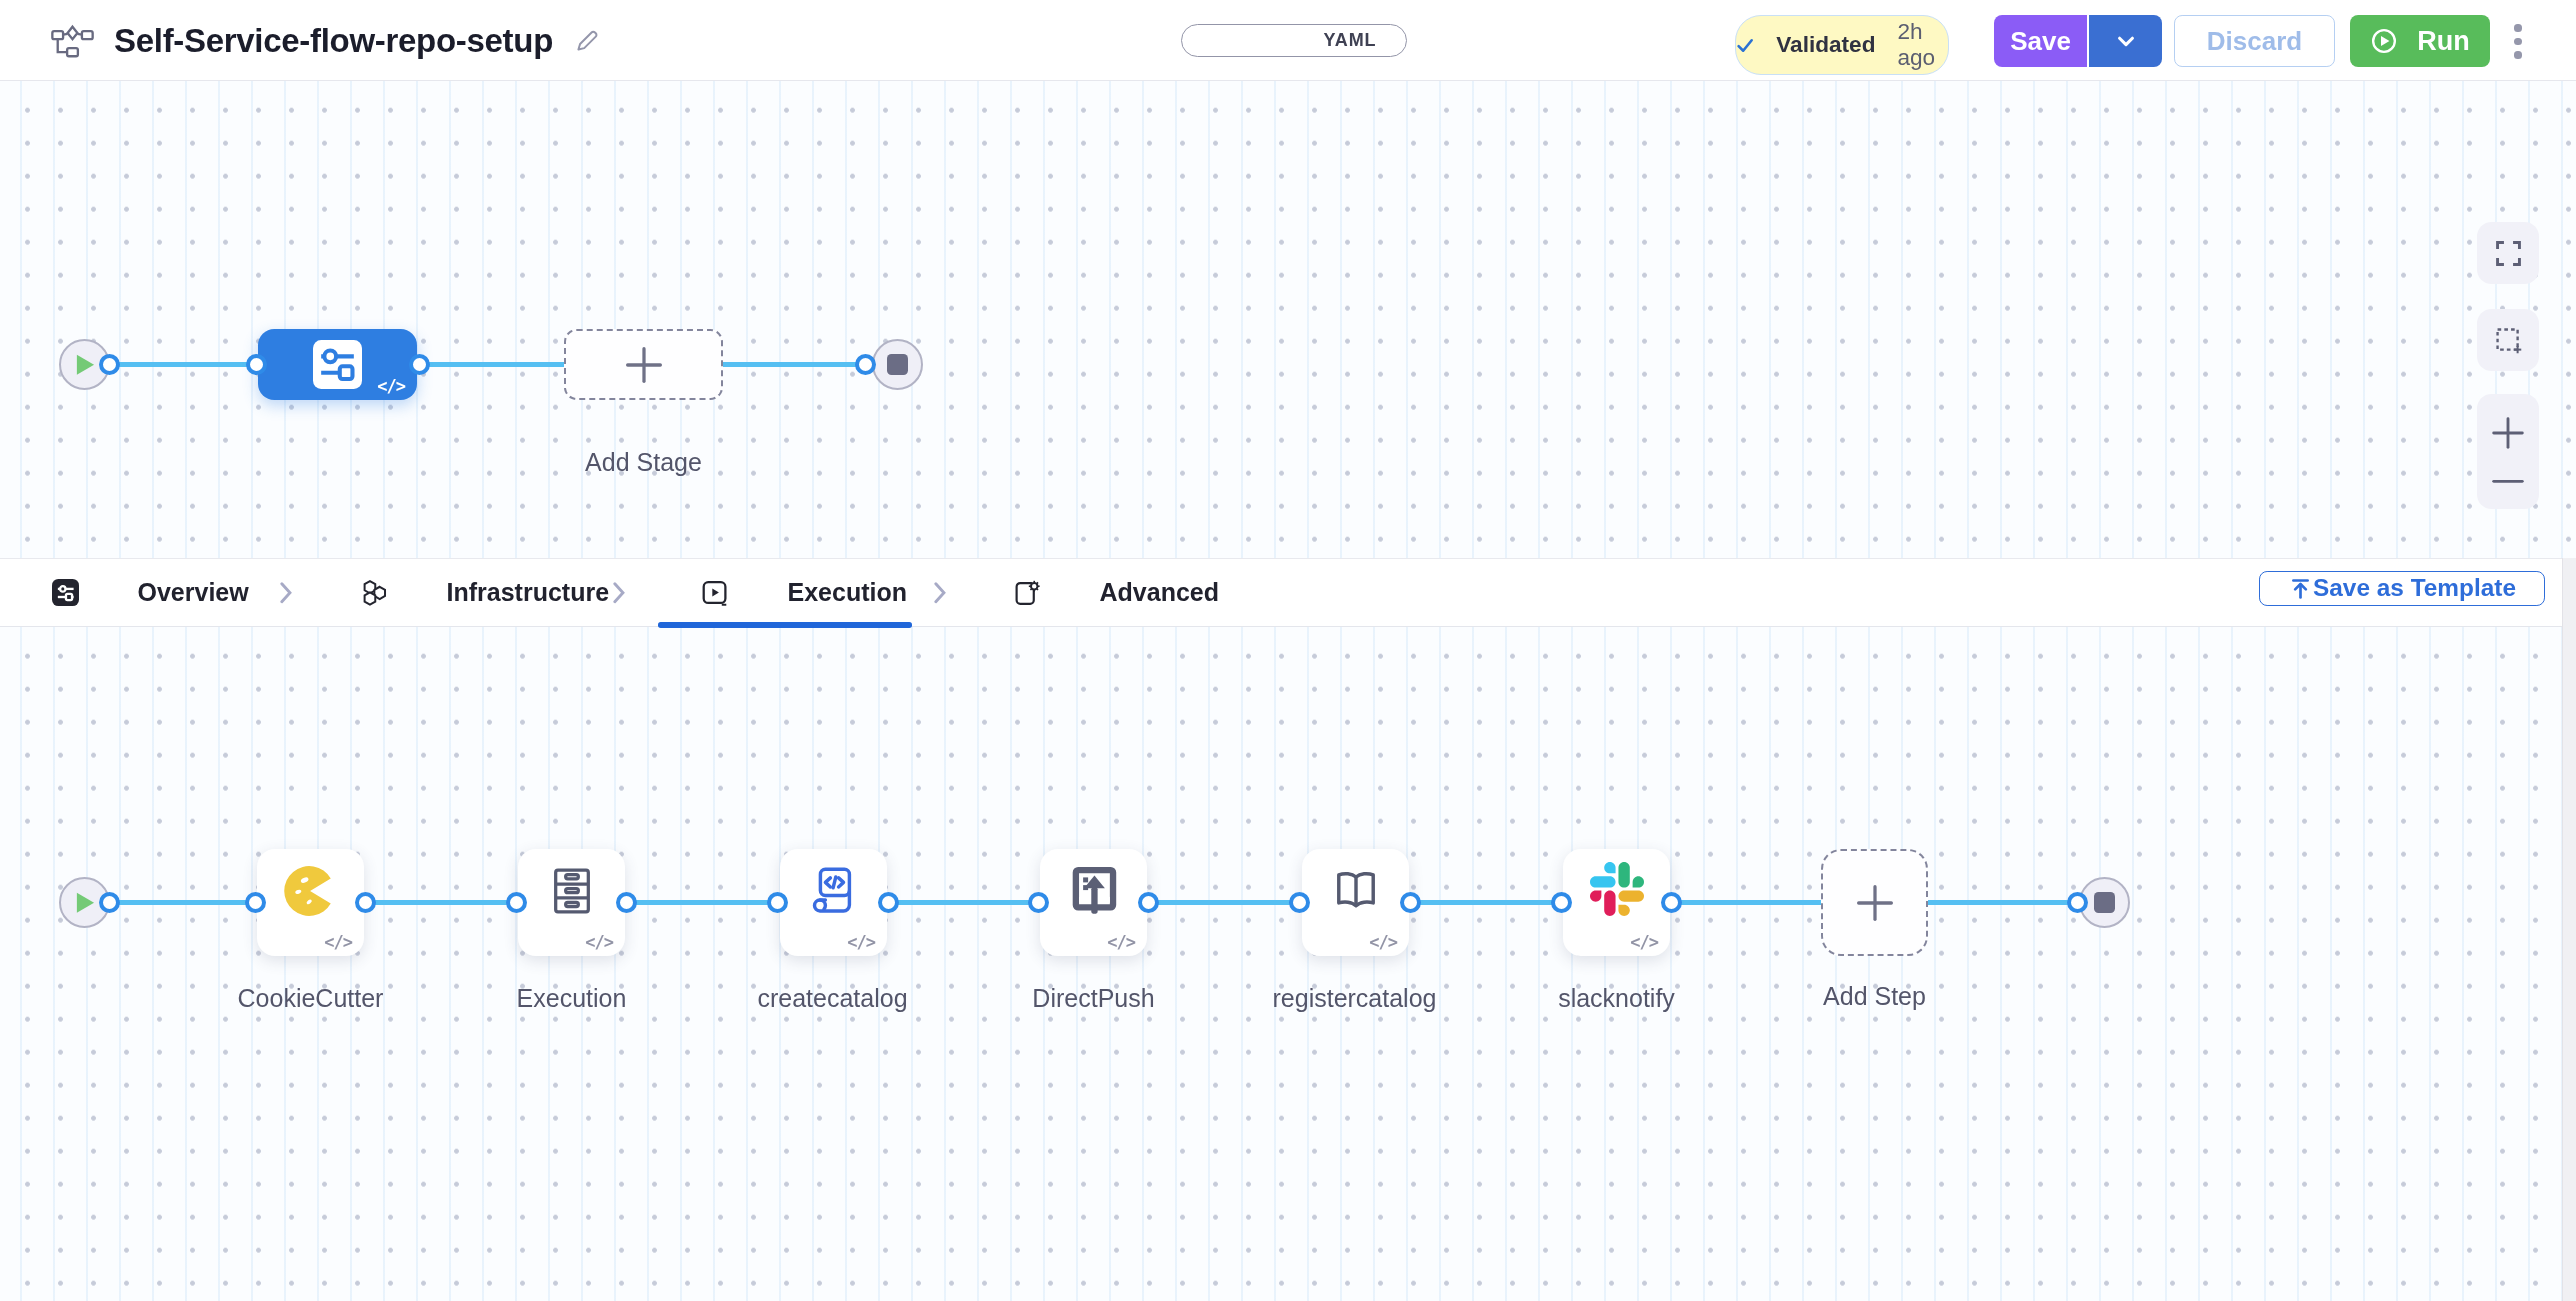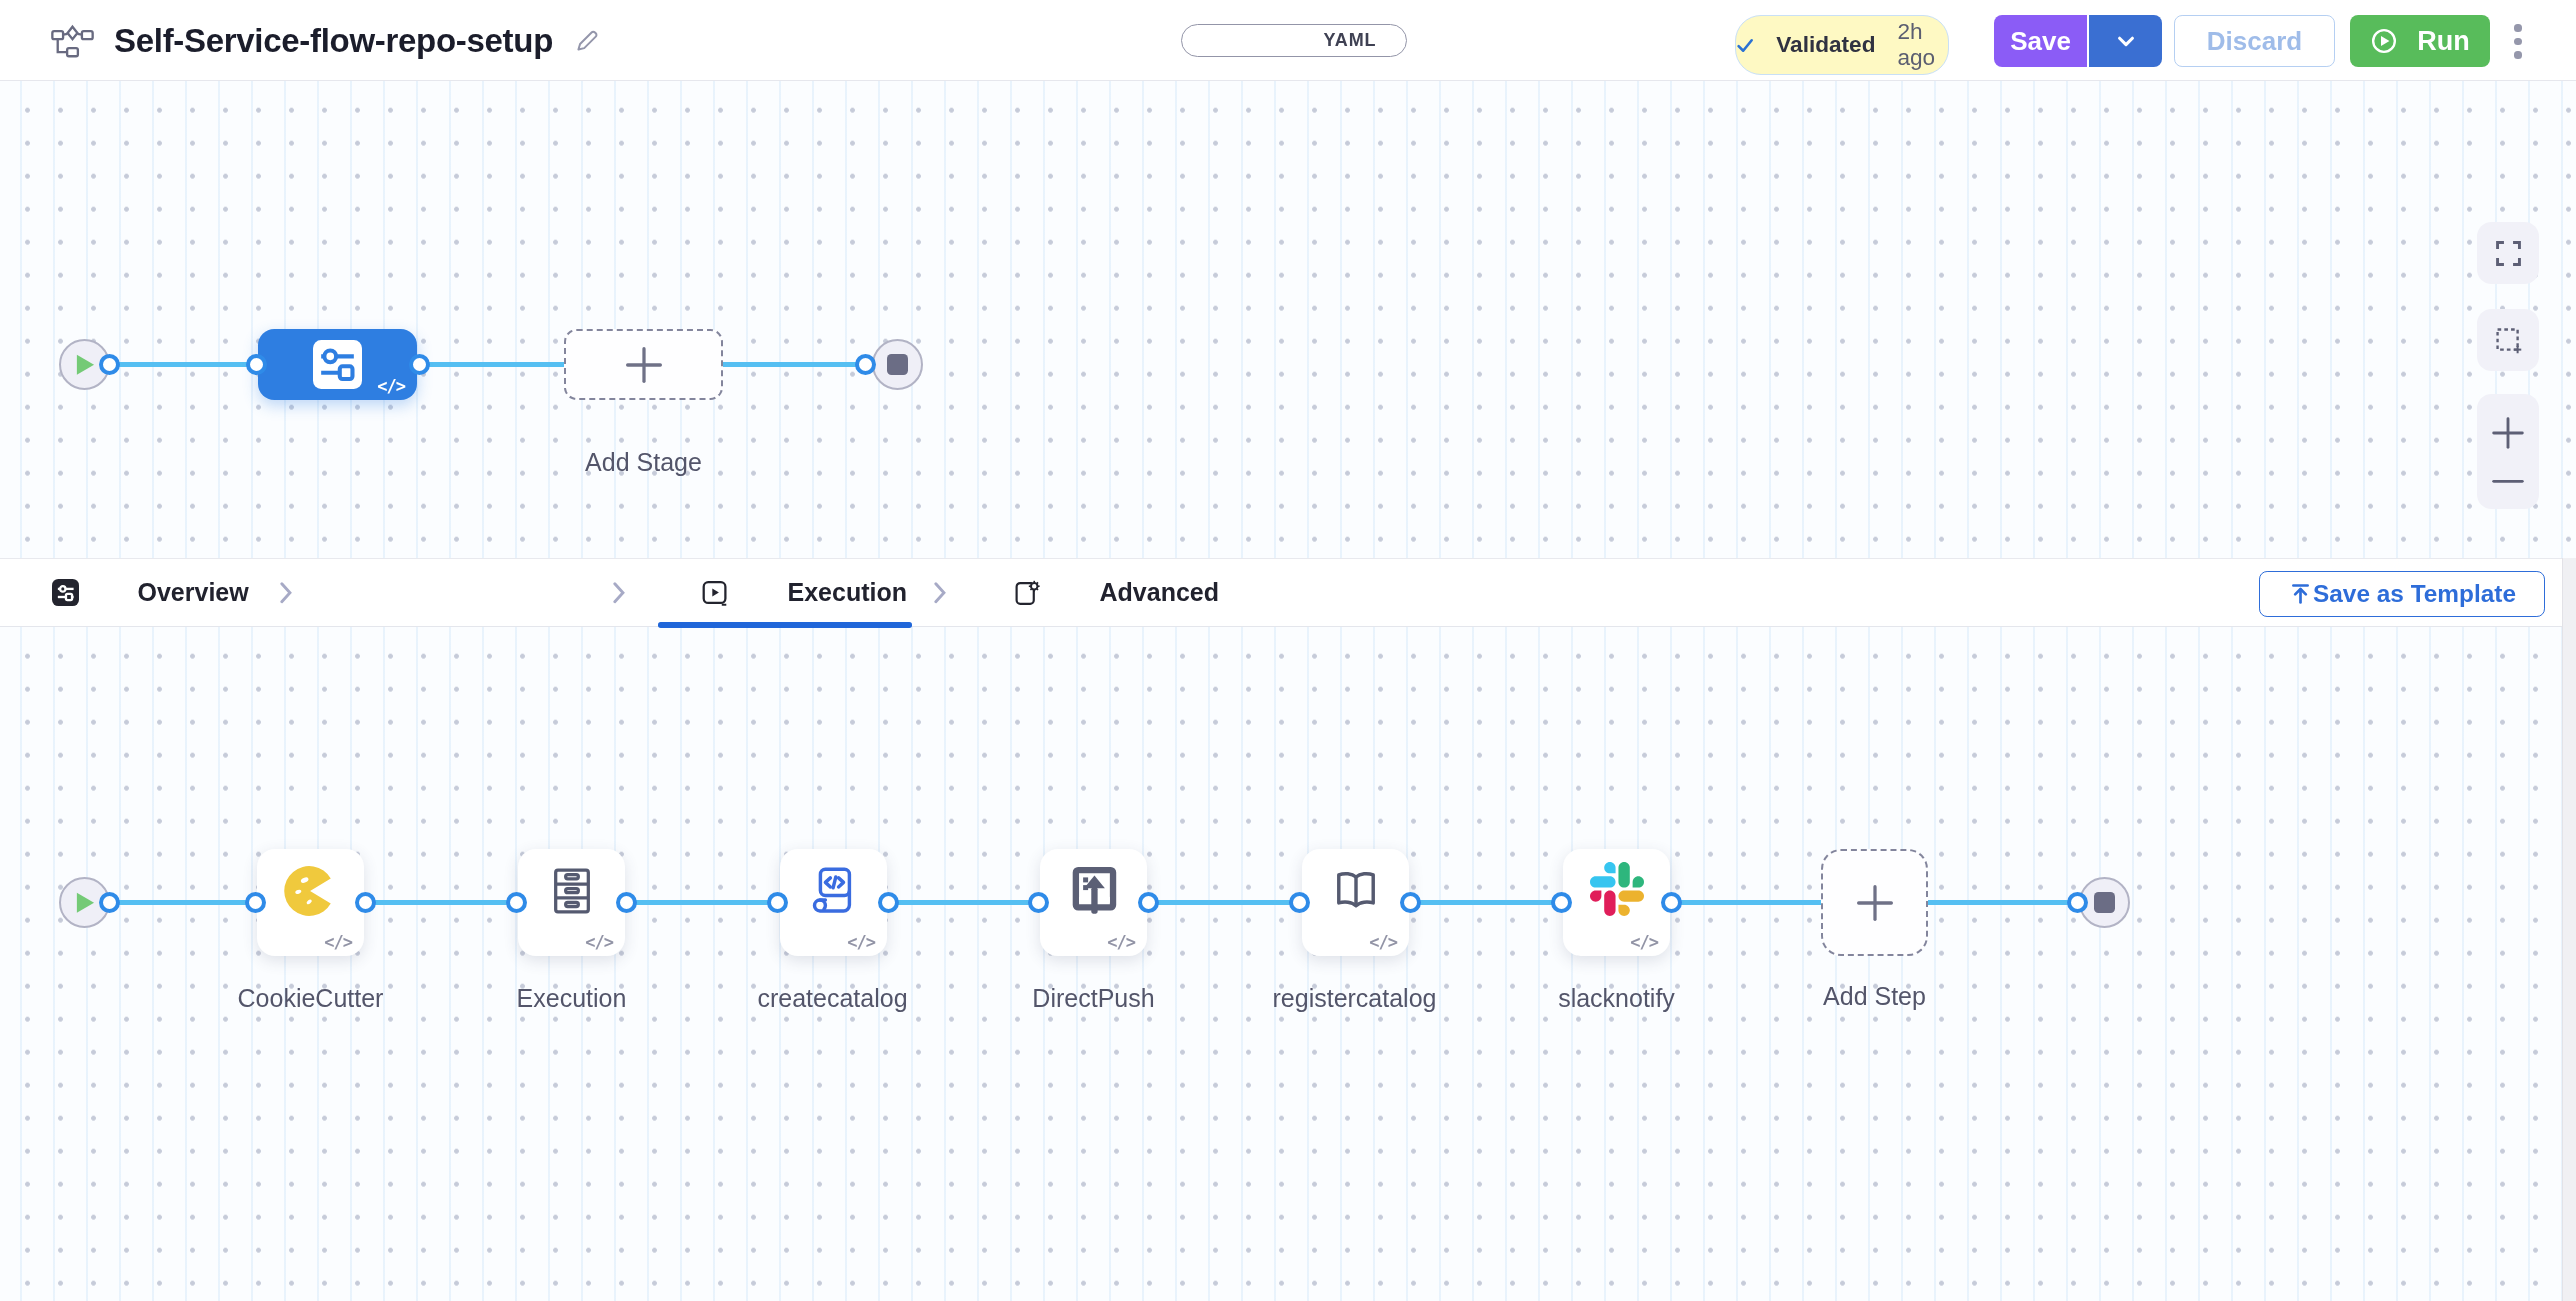--- a/index.html
+++ b/index.html
@@ -78,21 +78,21 @@
   .ctl-zoom { top:313px; height:115px; flex-direction:column; justify-content:space-around; padding:9px 0; }
 
   
   .tabbar { position:absolute; left:0; top:558px; width:2576px; height:69px; background:#fff;
             border-top:0.9px solid #e8e9ee; border-bottom:1.8px solid #e4e6ec; z-index:20; }
   .tab { position:absolute; top:0; height:67px; display:flex; align-items:center; gap:14.5px; cursor:pointer; }
   .tab-label { font-size:25px; font-weight:600; color:#21222e;margin-left:44px; }
   .tab-sep { position:absolute; top:0; height:67px; display:flex; align-items:center; }
   .tab-underline { position:absolute; left:658px; bottom:-1.8px; width:254px; height:5.4px; background:#2066d9;
                    border-radius:2.7px; }
-  .btn-template { position:absolute; left:2259px; top:11.8px; width:286px; height:46px; border:1.8px solid #2e6dd9;
+  .btn-template { position:absolute; left:2259px; top:11.8px; width:286px; height:35px; border:1.8px solid #2e6dd9;
                   border-radius:8.1px; background:#fff; color:#2e6dd9; font-size:24.4px; font-weight:600;
                   display:flex; align-items:center; justify-content:center; gap:0; cursor:pointer; }
 
   .scroll-strip { position:absolute; left:2562px; top:558px; width:14.5px; height:743px; background:#f0f0f3;
                   border-left:0.9px solid #e2e2e7; z-index:25; }
 </style>
 </head>
 <body>
 
 <div id="app">
@@ -220,20 +220,28 @@
         <circle cx="12" cy="11" r="3" fill="#23242e" stroke="#fff" stroke-width="2.6"></circle>
         <line x1="6.5" y1="20" x2="24" y2="20" stroke="#fff" stroke-width="2.6"></line>
         <rect x="15.5" y="16.6" width="6.8" height="6.8" rx="1.6" fill="#23242e" stroke="#fff" stroke-width="2.6"></rect>
       </svg>
       <span class="tab-label">Overview</span>
     </div>
     <div class="tab-sep" style="left:280px;">
       <svg width="12.7" height="23.5" viewBox="0 0 14 26">
           <path d="M2 3 L11 13 L2 23" stroke="#a7aac6" stroke-width="3.2" fill="none" stroke-linecap="round"></path>
         </svg>
+    </div>
+    <div class="tab" style="left:360px;">
+      <svg width="28" height="28" viewBox="0 0 31 31" fill="#fff" stroke="#23242e" stroke-width="2.2">
+        <path d="M11 2.3 L16.9 5.7 V12.5 L11 15.9 L5.1 12.5 V5.7 Z"></path>
+        <path d="M21.8 8.6 L27.7 12 V18.8 L21.8 22.2 L15.9 18.8 V12 Z"></path>
+        <path d="M11 14.8 L16.9 18.2 V25 L11 28.4 L5.1 25 V18.2 Z"></path>
+      </svg>
+      <span class="tab-label">Infrastructure</span>
     </div>
     <div class="tab-sep" style="left:613px;">
       <svg width="12.7" height="23.5" viewBox="0 0 14 26">
           <path d="M2 3 L11 13 L2 23" stroke="#a7aac6" stroke-width="3.2" fill="none" stroke-linecap="round"></path>
         </svg>
     </div>
     <div class="tab" style="left:701px;">
       <svg width="28" height="28" viewBox="0 0 31 31" fill="none">
         <rect x="3" y="3.5" width="24" height="23" rx="5" stroke="#23242e" stroke-width="2.5"></rect>
         <path d="M12.5 10.5 L19.8 15 L12.5 19.5 Z" fill="#23242e"></path>

